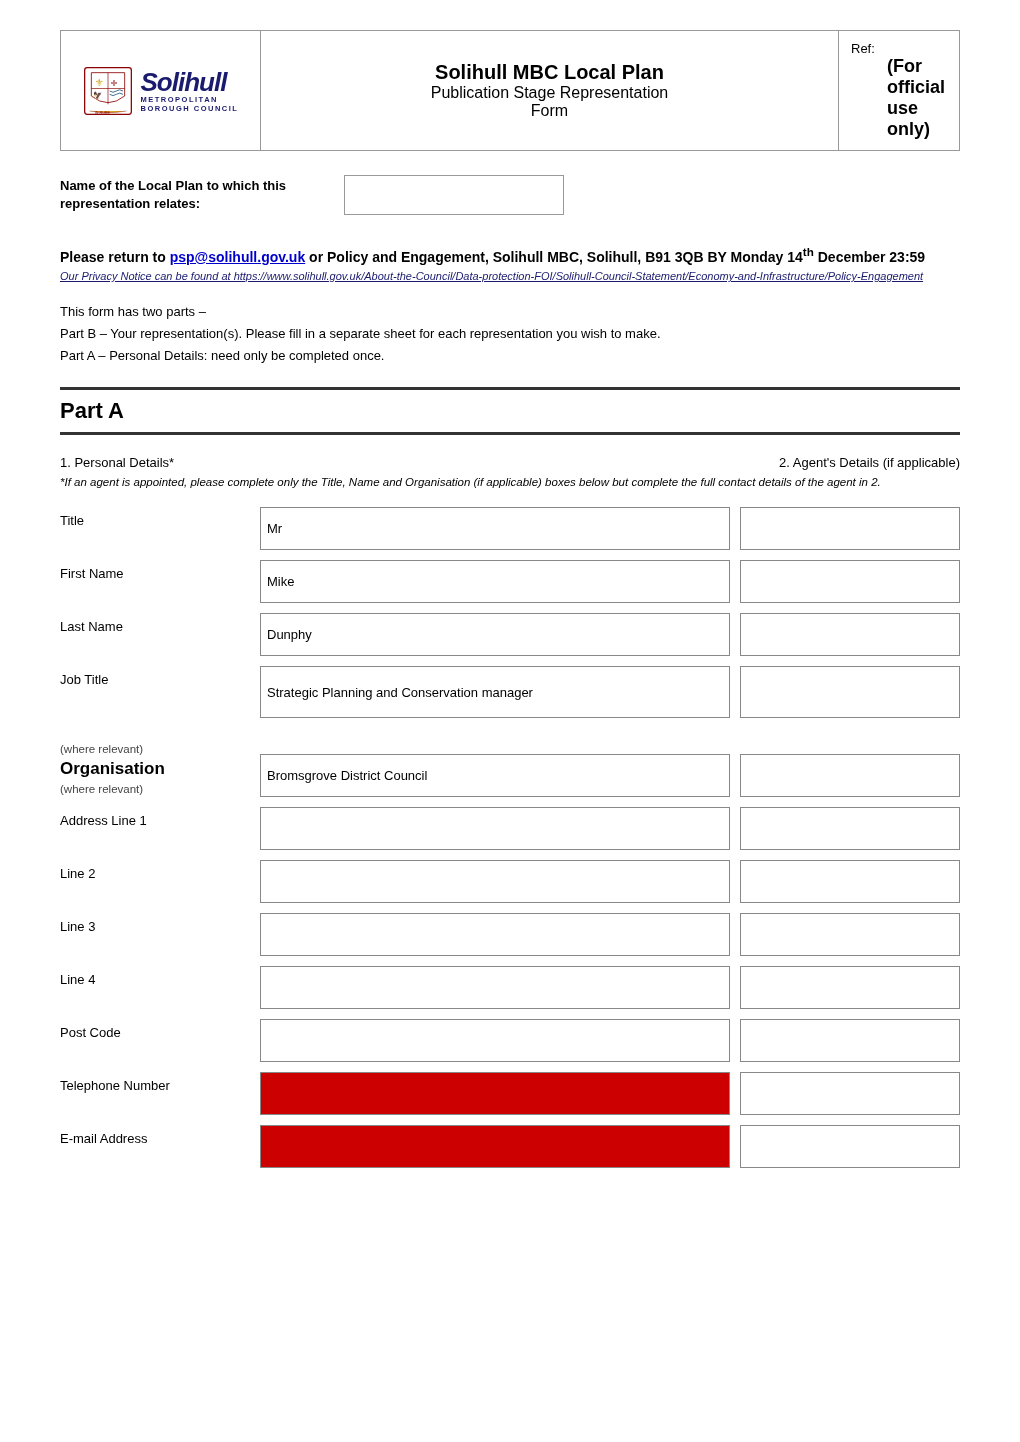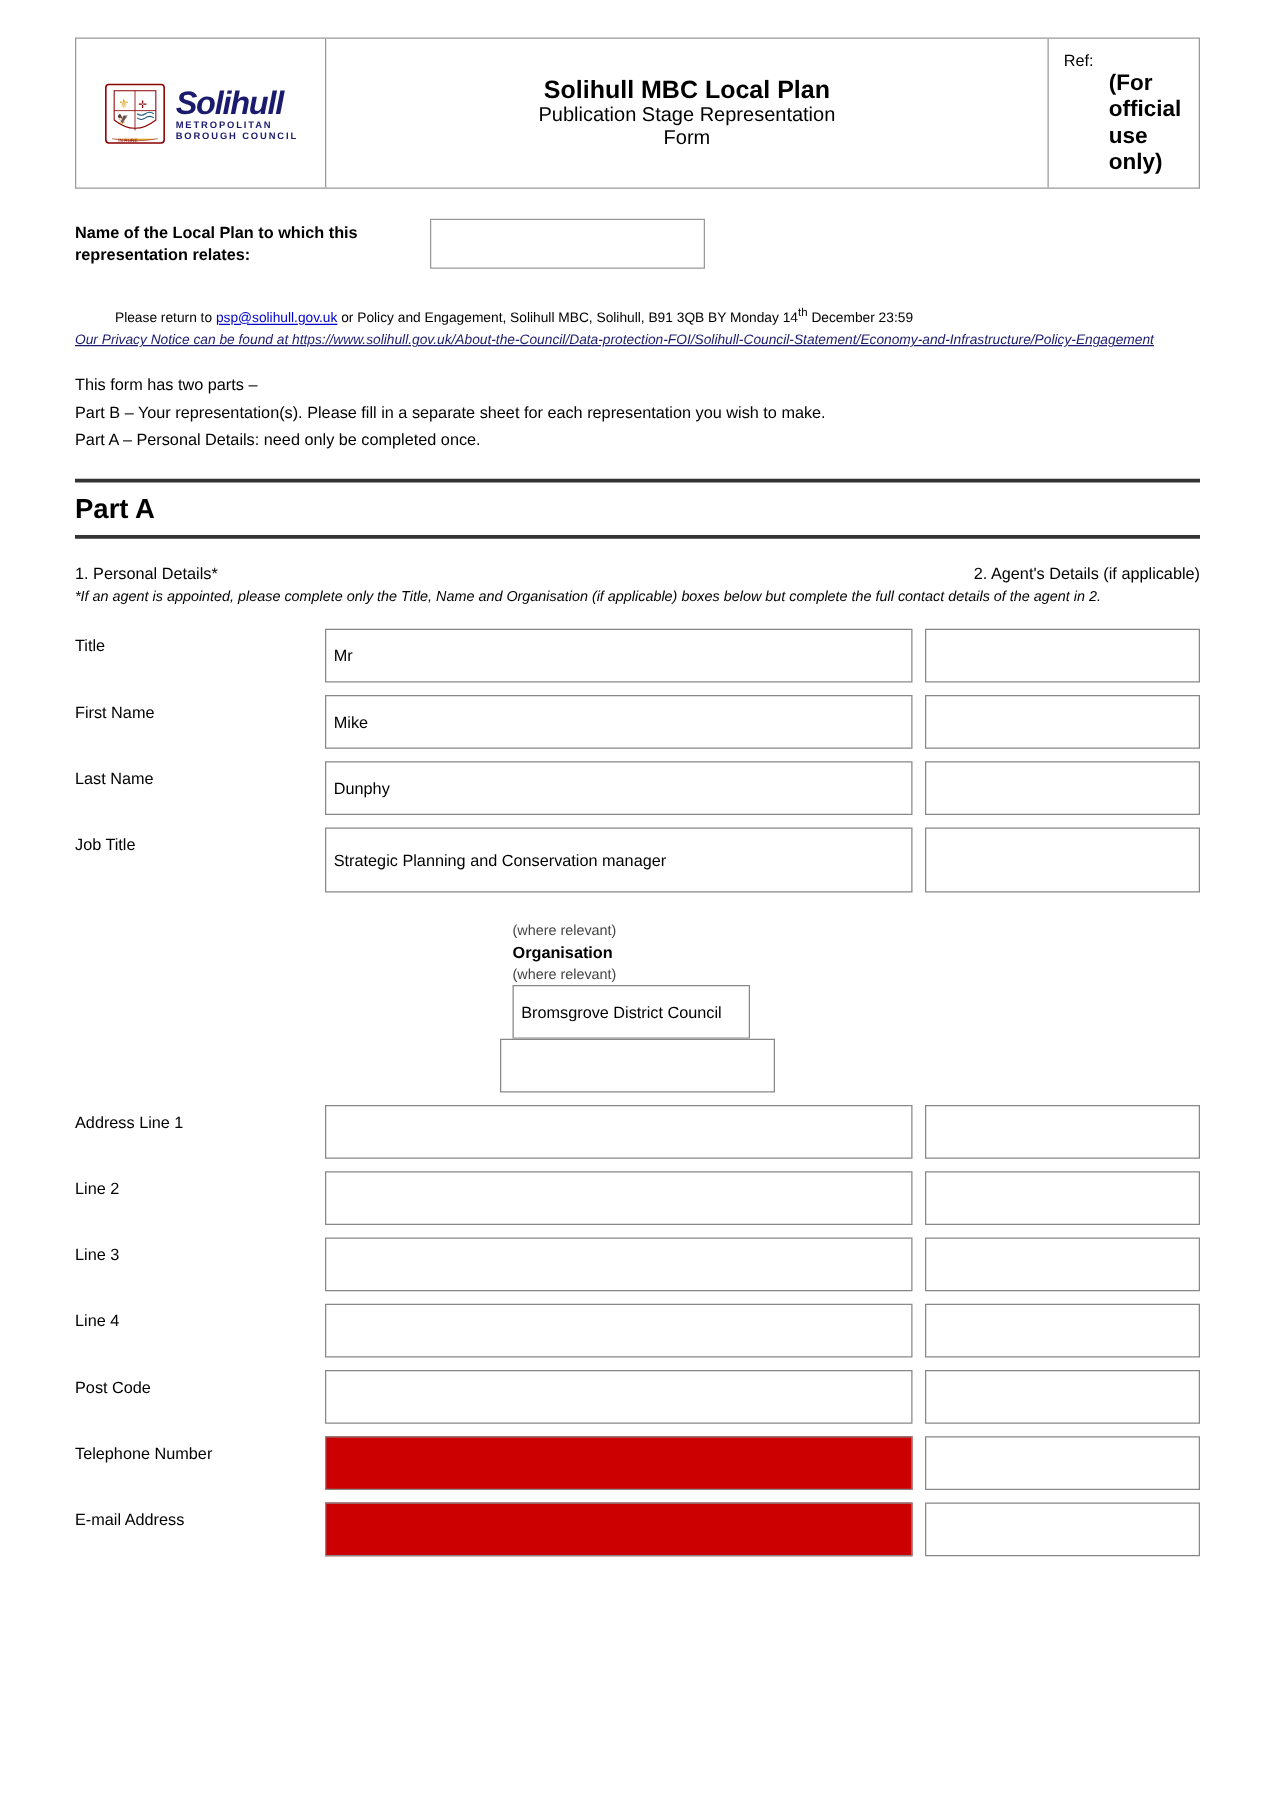--- a/index.html
+++ b/index.html
@@ -113,24 +113,23 @@
       border: 1px solid #999;
       width: 220px;
       height: 40px;
     }
 
     
     .return-section {
       margin-bottom: 14px;
     }
     .return-text {
-      font-weight: normal;
-      font-size: 11px;
+      font-weight: bold;
+      font-size: 14px;
       line-height: 1.6;
-      margin-left: 32px;
     }
     .return-text a {
       color: #0000cc;
     }
     .privacy-text {
       font-style: italic;
       color: #1a1a6e;
       font-size: 11px;
       line-height: 1.5;
       text-decoration: underline;
@@ -210,21 +209,21 @@
       background: #fff;
     }
     .field-input.redacted {
       background: #cc0000;
       color: #cc0000;
     }
     .field-input.tall {
       height: 52px;
     }
     .label-main {
-      font-size: 13px;
+      font-size: 17px;
     }
     .label-sub {
       font-size: 11.5px;
       color: #444;
     }
 
     
     .coat-of-arms {
       width: 50px;
       height: 50px;
@@ -340,21 +339,21 @@
 <div class="form-row" style="min-height:56px;">
   <div class="form-row-label">Job Title</div>
   <div class="form-row-field1">
     <input type="text" class="field-input filled tall" value="Strategic Planning and Conservation manager" style="">
   </div>
   <div class="form-row-field2">
     <input type="text" class="field-input tall" value="" style="">
   </div>
 </div>
 
-<div class="form-row" style="min-height:60px; align-items:center; padding-top:4px;flex-direction:column;">
+<div class="form-row" style="min-height:60px; align-items:flex-end; padding-top:4px;">
   <div class="form-row-label">
     <div class="label-sub">(where relevant)</div>
     <div class="label-main" style="font-weight:bold;">Organisation</div>
     <div class="label-sub">(where relevant)</div>
   </div>
   <div class="form-row-field1">
     <input type="text" class="field-input filled" value="Bromsgrove District Council" style="">
   </div>
   <div class="form-row-field2">
     <input type="text" class="field-input" value="" style="">

